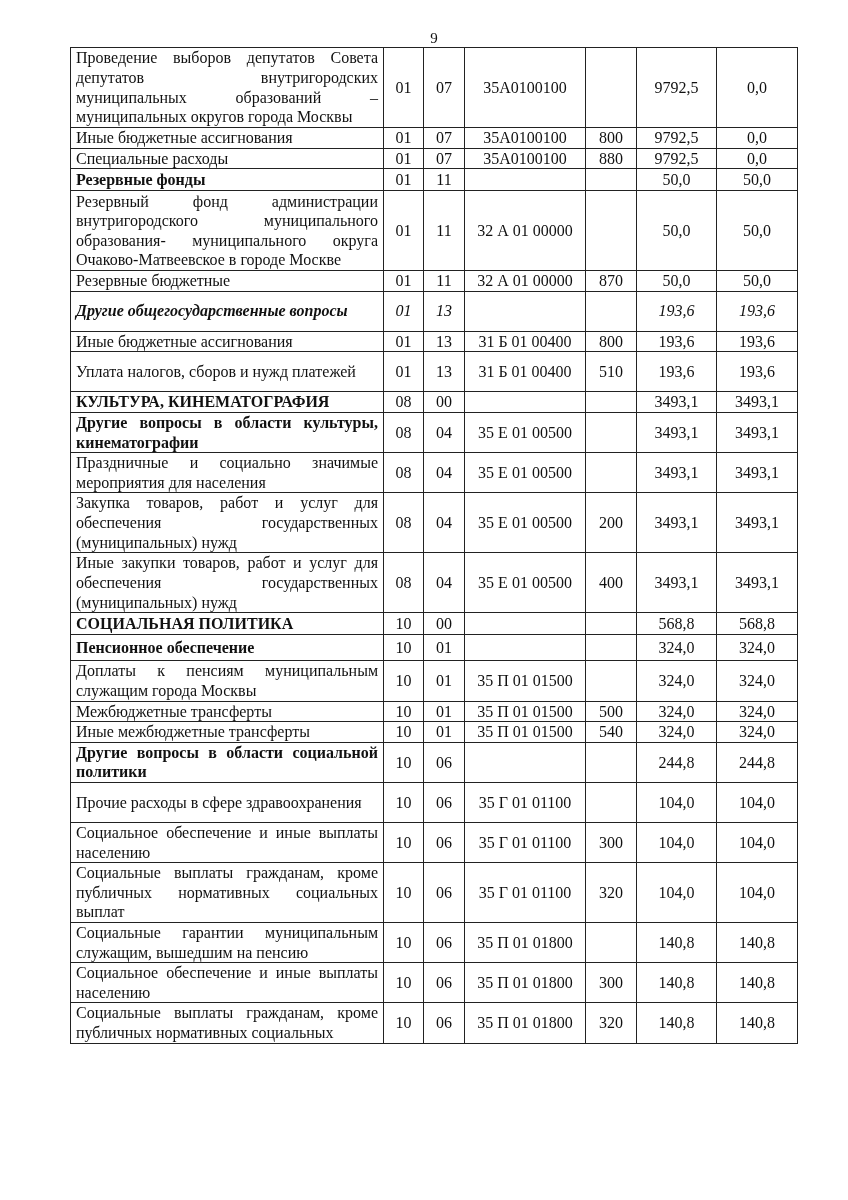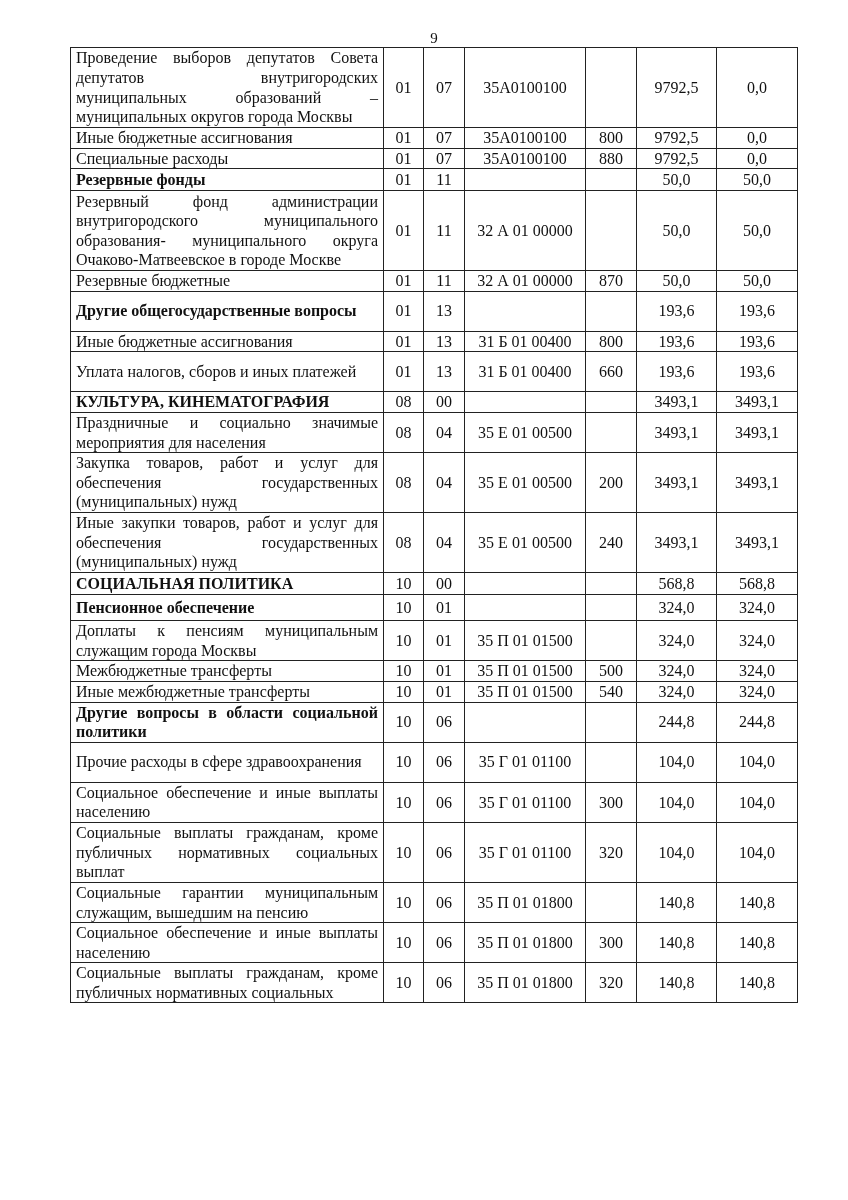--- a/index.html
+++ b/index.html
@@ -81,56 +81,65 @@
       </tr>
       <tr style="height: 20px;">
         <td class="name single">Резервные бюджетные</td>
         <td class="c">01</td>
         <td class="c">11</td>
         <td class="c">32 А 01 00000</td>
         <td class="c">870</td>
         <td class="c">50,0</td>
         <td class="c">50,0</td>
       </tr>
-      <tr class="bold" style="height: 40px;">
+      <tr class="bold" style="height: 40px; font-style: italic;">
         <td class="name">Другие общегосударственные вопросы</td>
         <td class="c">01</td>
         <td class="c">13</td>
         <td class="c"></td>
         <td class="c"></td>
         <td class="c">193,6</td>
         <td class="c">193,6</td>
       </tr>
       <tr style="height: 20px;">
         <td class="name single">Иные бюджетные ассигнования</td>
         <td class="c">01</td>
         <td class="c">13</td>
         <td class="c">31 Б 01 00400</td>
         <td class="c">800</td>
         <td class="c">193,6</td>
         <td class="c">193,6</td>
       </tr>
       <tr style="height: 40px;">
-        <td class="name">Уплата налогов, сборов и иных платежей</td>
+        <td class="name">Уплата налогов, сборов и нужд платежей</td>
         <td class="c">01</td>
         <td class="c">13</td>
         <td class="c">31 Б 01 00400</td>
-        <td class="c">660</td>
+        <td class="c">510</td>
         <td class="c">193,6</td>
         <td class="c">193,6</td>
       </tr>
       <tr class="bold" style="height: 20px;">
         <td class="name single">КУЛЬТУРА, КИНЕМАТОГРАФИЯ</td>
         <td class="c">08</td>
         <td class="c">00</td>
         <td class="c"></td>
         <td class="c"></td>
         <td class="c">3493,1</td>
         <td class="c">3493,1</td>
       </tr>
+      <tr class="bold" style="height: 40px;">
+        <td class="name">Другие вопросы в области культуры, кинематографии</td>
+        <td class="c">08</td>
+        <td class="c">04</td>
+        <td class="c">35 Е 01 00500</td>
+        <td class="c"></td>
+        <td class="c">3493,1</td>
+        <td class="c">3493,1</td>
+      </tr>
       <tr style="height: 40px;">
         <td class="name">Праздничные и социально значимые мероприятия для населения</td>
         <td class="c">08</td>
         <td class="c">04</td>
         <td class="c">35 Е 01 00500</td>
         <td class="c"></td>
         <td class="c">3493,1</td>
         <td class="c">3493,1</td>
       </tr>
       <tr style="height: 60px;">
@@ -140,21 +149,21 @@
         <td class="c">35 Е 01 00500</td>
         <td class="c">200</td>
         <td class="c">3493,1</td>
         <td class="c">3493,1</td>
       </tr>
       <tr style="height: 60px;">
         <td class="name">Иные закупки товаров, работ и услуг для обеспечения государственных (муниципальных) нужд</td>
         <td class="c">08</td>
         <td class="c">04</td>
         <td class="c">35 Е 01 00500</td>
-        <td class="c">240</td>
+        <td class="c">400</td>
         <td class="c">3493,1</td>
         <td class="c">3493,1</td>
       </tr>
       <tr class="bold" style="height: 22px;">
         <td class="name single">СОЦИАЛЬНАЯ ПОЛИТИКА</td>
         <td class="c">10</td>
         <td class="c">00</td>
         <td class="c"></td>
         <td class="c"></td>
         <td class="c">568,8</td>

